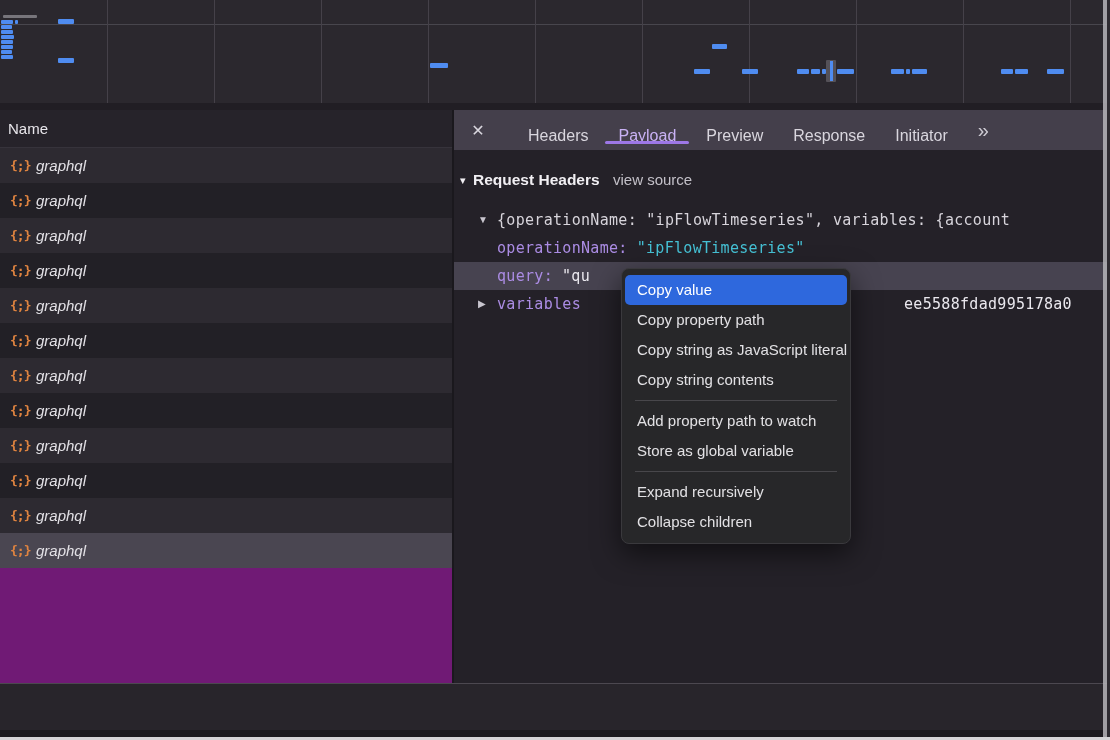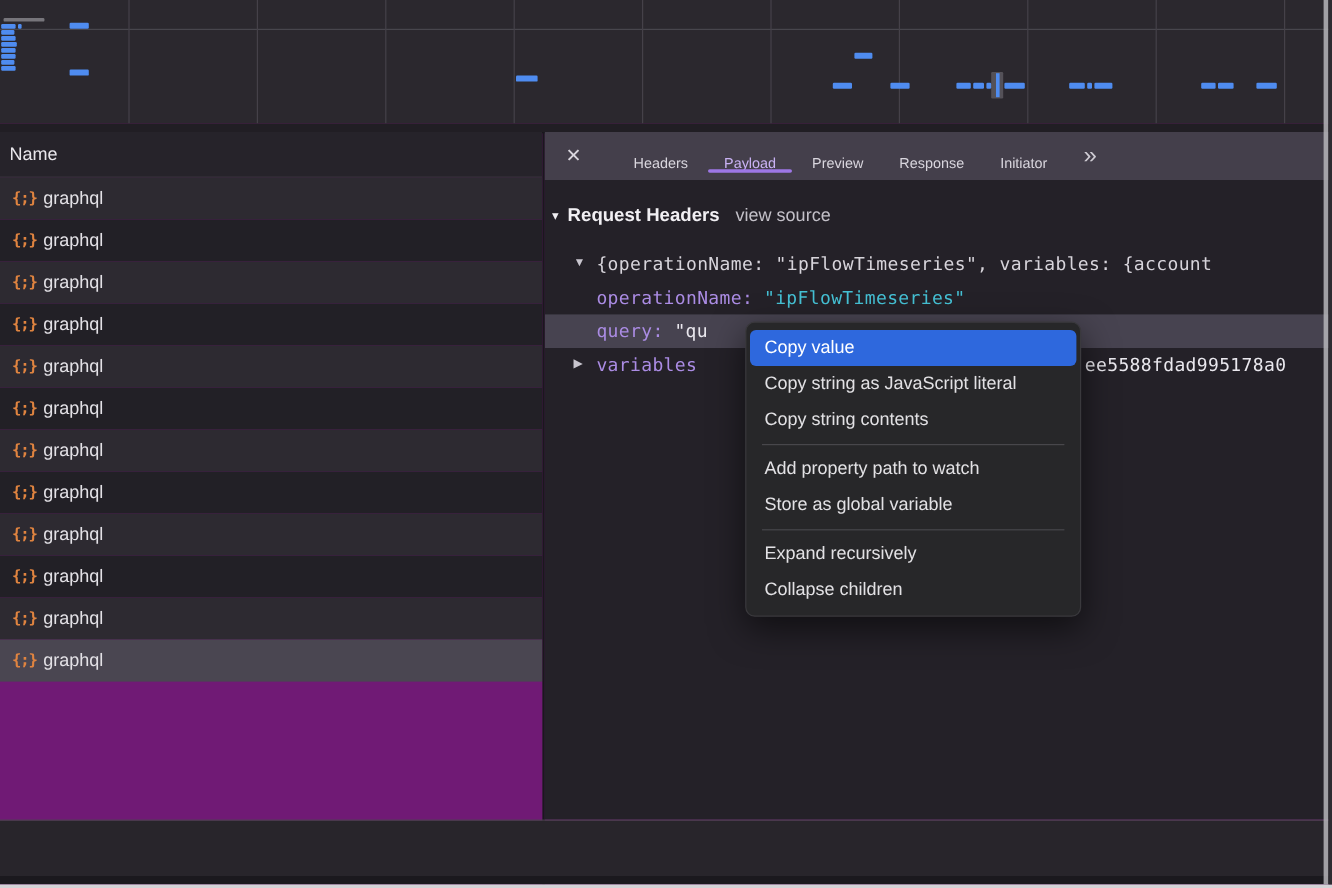--- a/index.html
+++ b/index.html
@@ -22,29 +22,29 @@
   .name-header{position:absolute;left:0;top:110px;width:452px;height:38px;line-height:38px;
     padding-left:8px;box-sizing:border-box;color:#e8e6eb;font-size:15px;
     border-bottom:1px solid #36333b;background:#26232a;}
   .request-list{position:absolute;left:0;top:148px;width:452px;height:420px;}
   .req-row{height:35px;display:flex;align-items:center;padding-left:10px;box-sizing:border-box;cursor:default;}
   .req-row:nth-child(odd){background:#2d2a31;}
   .req-row:nth-child(even){background:#222026;}
   .req-row.selected{background:#4a4651;}
   .req-icon{font-family:"DejaVu Sans Mono",monospace;font-size:13px;font-weight:700;
     color:var(--icon-orange);letter-spacing:-1px;width:26px;flex:0 0 26px;}
-  .req-label{color:#e3e1e6;font-size:15px;}
+  .req-label{color:#e3e1e6;font-size:15px;font-style:italic;}
 
   .v-divider{position:absolute;left:452px;top:110px;width:2px;height:627px;background:#1a181d;}
 
   
   .tab-bar{position:absolute;left:454px;top:110px;width:656px;height:40px;background:#443f4b;
     display:flex;align-items:center;padding-left:16px;box-sizing:border-box;gap:30px;}
   .close-x{color:#d9d6de;font-size:16px;width:16px;text-align:center;margin-right:12px;cursor:pointer;}
-  .tab{position:relative;height:28px;line-height:40px;color:#d9d6de;font-size:12px;cursor:pointer;white-space:nowrap;}
+  .tab{position:relative;height:28px;line-height:40px;color:#d9d6de;font-size:16px;cursor:pointer;white-space:nowrap;}
   .tab.active{color:var(--tab-selected-text);}
   .tab.active::after{content:"";position:absolute;left:-13px;right:-13px;bottom:0;height:3px;
     border-radius:2px;background:var(--tab-underline);}
   .overflow-chevron{color:#cfccd4;font-size:20px;line-height:40px;cursor:pointer;}
 
   .detail-content{position:absolute;left:454px;top:150px;width:656px;height:533px;
     background:#242128;overflow:hidden;}
   .section-header{position:relative;height:28px;line-height:28px;margin-top:16px;}
   .section-header .tri{position:absolute;left:6px;color:#f1eff3;font-size:11px;}
   .section-header .title{position:absolute;left:19px;color:#f1eff3;font-size:15.5px;font-weight:700;}
@@ -65,21 +65,21 @@
 
   
   .h-divider{position:absolute;left:0;top:683px;width:1110px;height:1px;background:#4c4850;}
   .footer{position:absolute;left:0;top:684px;width:1110px;height:46px;background:#28252b;}
   .bottom-dark{position:absolute;left:0;top:730px;width:1110px;height:7px;background:#1b191e;}
   .bottom-light{position:absolute;left:0;top:737px;width:1110px;height:3px;background:#d4d3d6;}
   .right-light{position:absolute;left:1103px;top:0;width:4px;height:737px;background:#b6b5ba;opacity:.85;}
   .right-dark{position:absolute;left:1107px;top:0;width:3px;height:737px;background:#2e2b31;}
 
   
-  .context-menu{position:absolute;left:621px;top:268px;width:280px;box-sizing:border-box;
+  .context-menu{position:absolute;left:621px;top:268px;width:230px;box-sizing:border-box;
     background:#272729;border:1px solid #3a393d;border-radius:8px;padding:6px 0;
     box-shadow:0 10px 28px rgba(0,0,0,.55);z-index:50;}
   .menu-item{height:30px;line-height:30px;margin:0 3px;padding:0 12px;border-radius:5px;
     color:#e2e1e4;font-size:15px;white-space:nowrap;cursor:default;}
   .menu-item.highlight{background:var(--menu-highlight);color:#ffffff;}
   .menu-divider{height:1px;background:#48474b;margin:5px 13px;}
 </style>
 </head>
 <body>
 
@@ -222,20 +222,21 @@
 
   <div class="h-divider"></div>
   <div class="footer"></div>
   <div class="bottom-dark"></div>
   <div class="bottom-light"></div>
   <div class="right-light"></div>
   <div class="right-dark"></div>
 
   <div class="context-menu">
       <div class="menu-item highlight">Copy value</div>
+      <div class="menu-item">Copy property path</div>
       <div class="menu-item">Copy string as JavaScript literal</div>
       <div class="menu-item">Copy string contents</div>
       <div class="menu-divider"></div>
       <div class="menu-item">Add property path to watch</div>
       <div class="menu-item">Store as global variable</div>
       <div class="menu-divider"></div>
       <div class="menu-item">Expand recursively</div>
       <div class="menu-item">Collapse children</div>
     </div>
 

